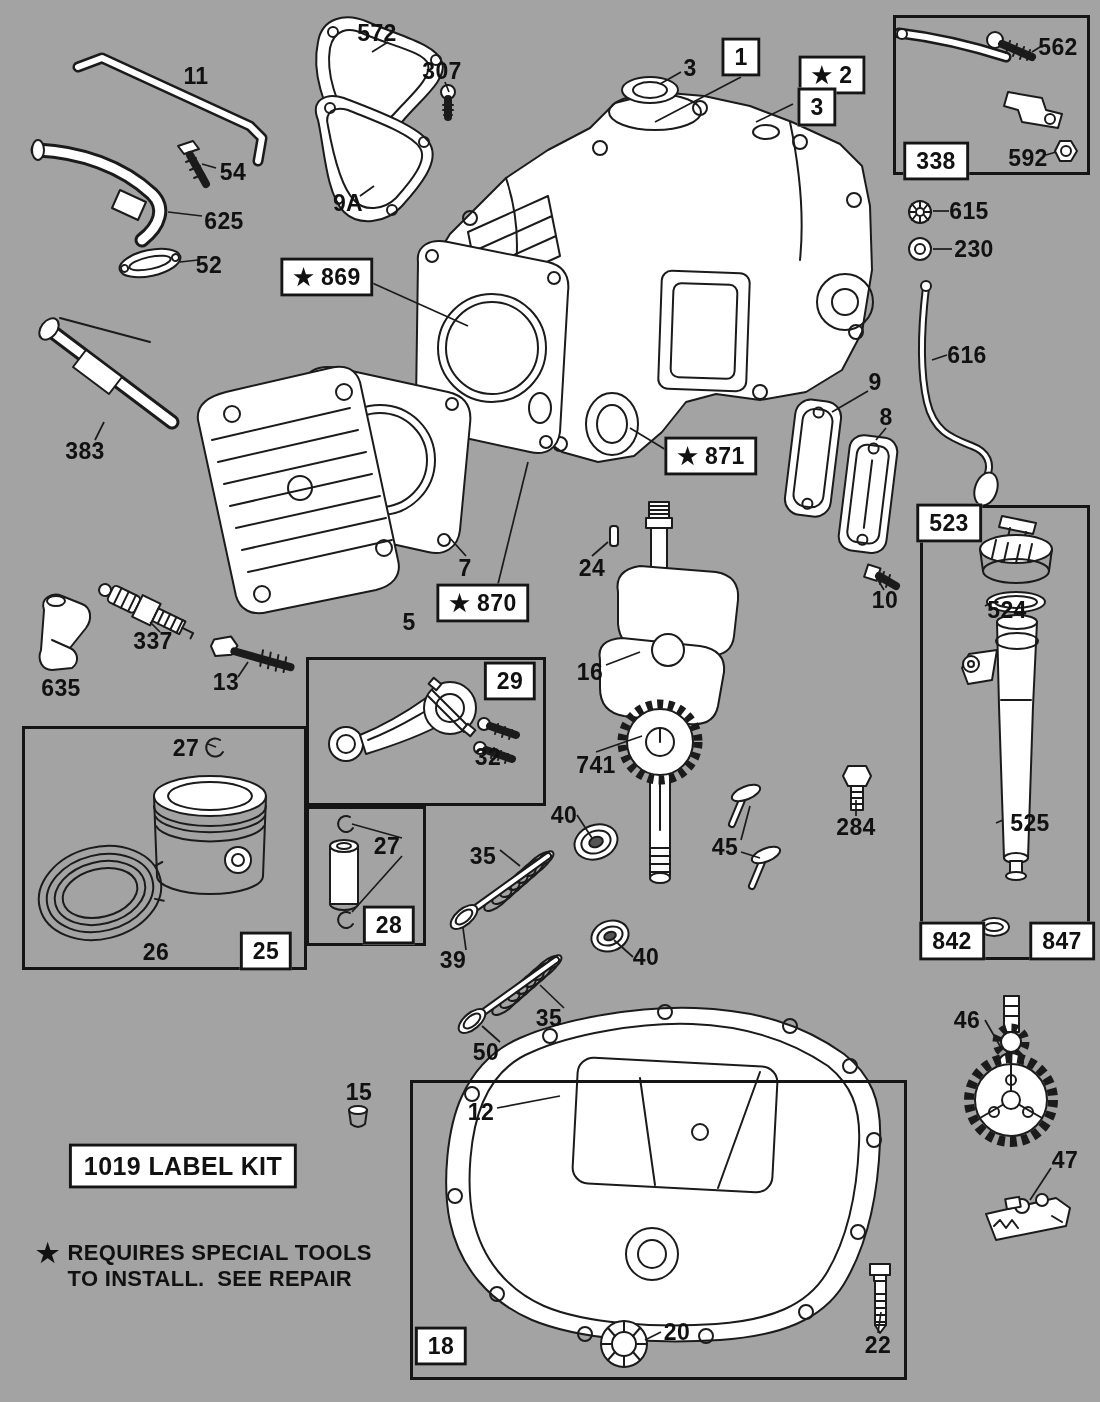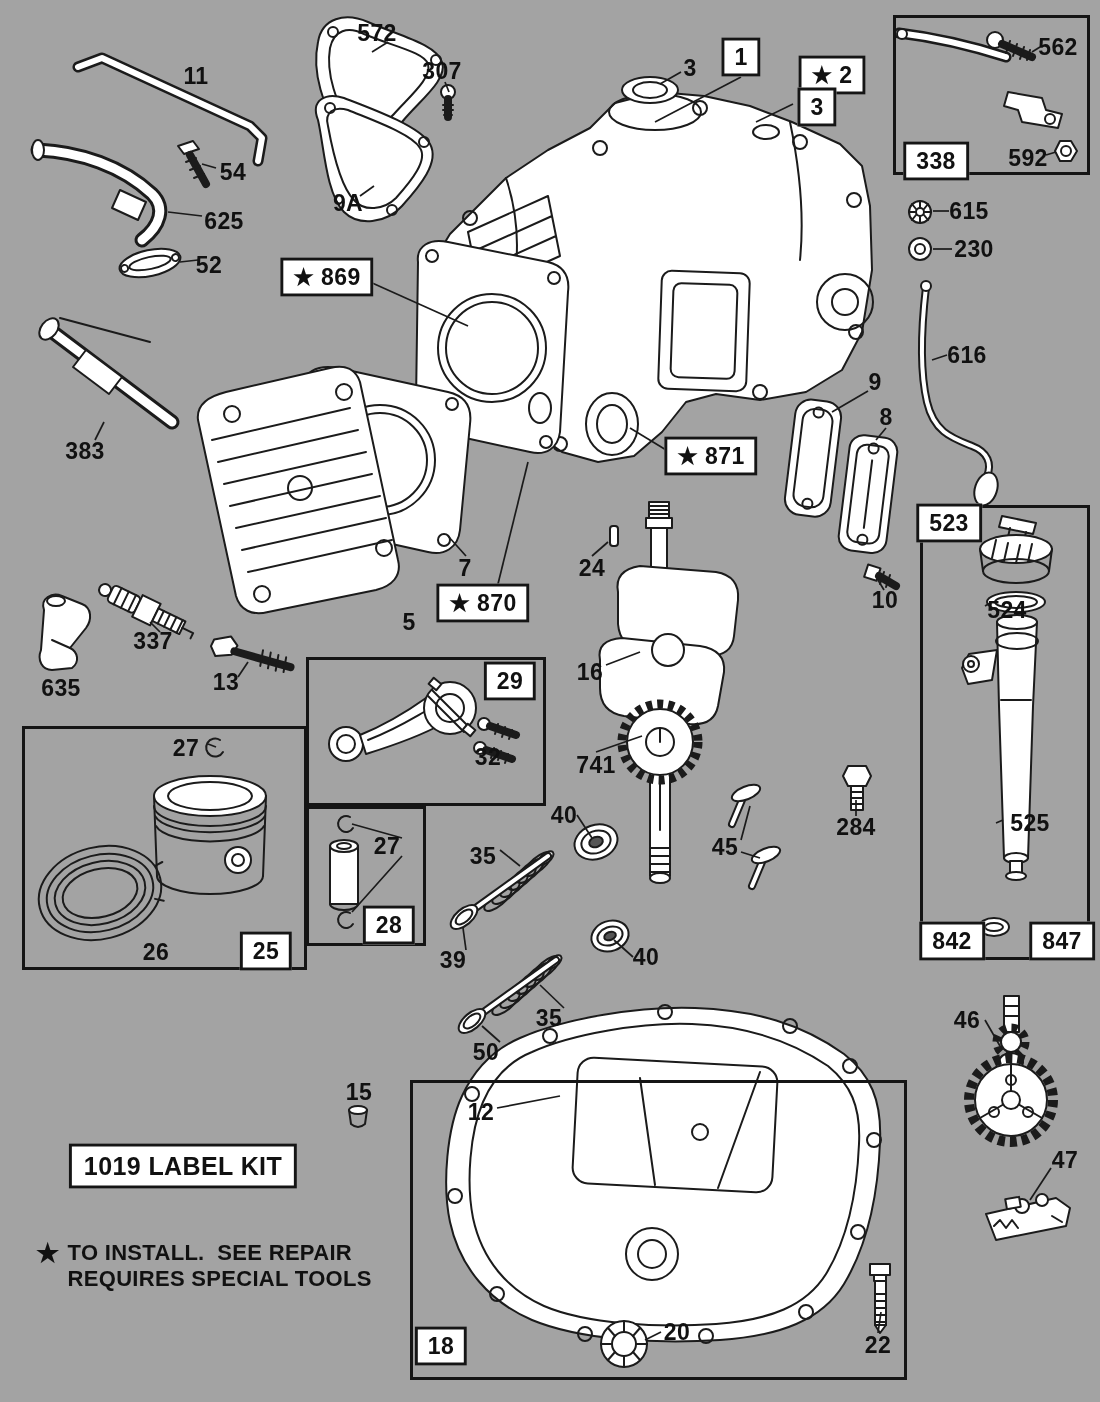--- a/index.html
+++ b/index.html
@@ -567,18 +567,18 @@
 <div class="lbl box" style="left:266px;top:951px">25</div>
 <div class="lbl box" style="left:949px;top:523px">523</div>
 <div class="lbl box" style="left:952px;top:941px">842</div>
 <div class="lbl box" style="left:1062px;top:941px">847</div>
 <div class="lbl box" style="left:441px;top:1346px">18</div>
 <div class="lbl box kit" style="left:183px;top:1166px">1019 LABEL KIT</div>
 
 <div class="note">
   <span class="note-star">★</span>
   <span class="note-text">
+    <span class="note-line">REQUIRES SPECIAL TOOLS</span>
     <span class="note-line">TO INSTALL.  SEE REPAIR</span>
-    <span class="note-line">REQUIRES SPECIAL TOOLS</span>
   </span>
 </div>
 
 </div>
 
 </body></html>

